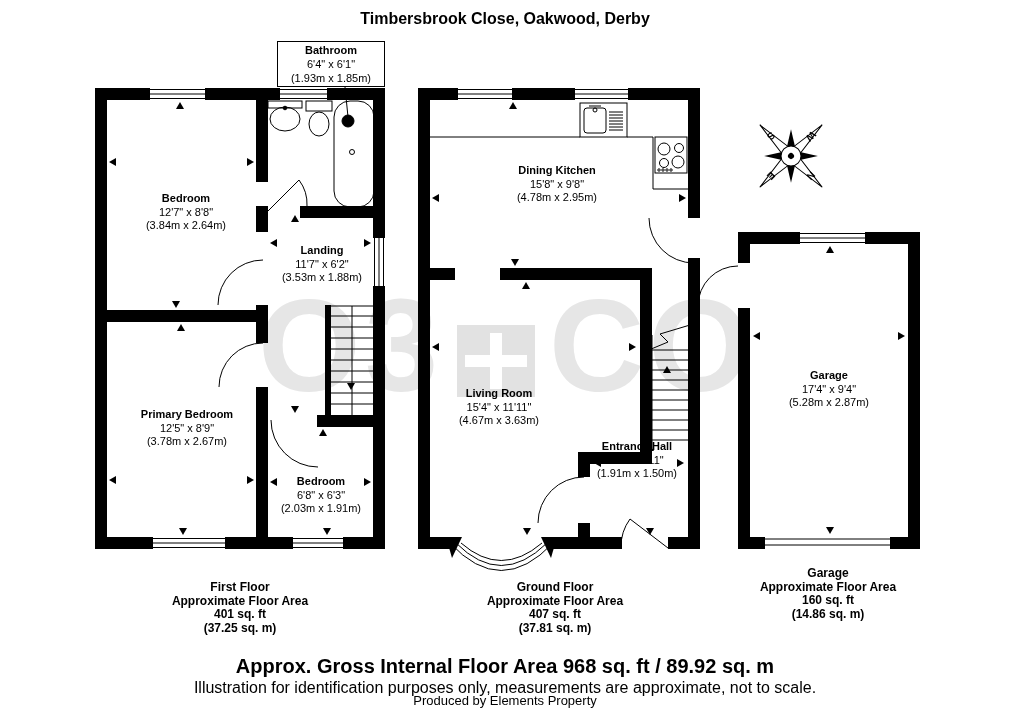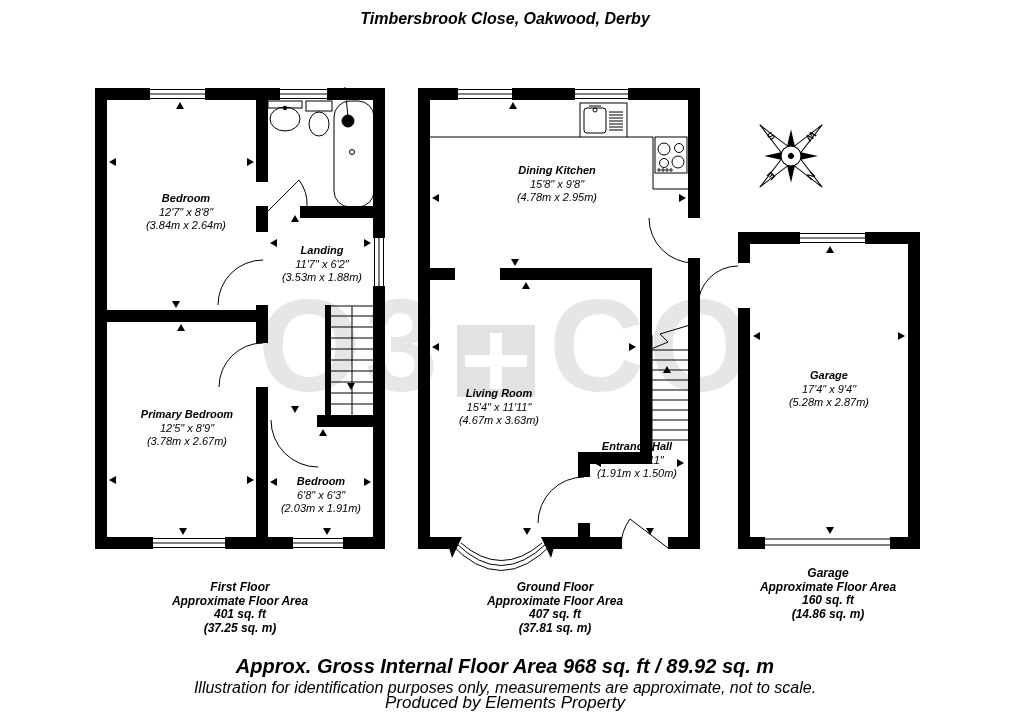--- a/index.html
+++ b/index.html
@@ -8,32 +8,32 @@
   .plan-svg{position:absolute;left:0;top:0;z-index:1;}
   
   .watermark{position:absolute;left:0;top:0;width:908px;height:720px;z-index:2;
              pointer-events:none;mix-blend-mode:multiply;}
   .wm-text{position:absolute;font-size:132px;font-weight:bold;color:#e6e6e6;line-height:1;
            letter-spacing:4px;white-space:nowrap;}
   .wm-square{position:absolute;left:457px;top:325px;width:78px;height:72px;background:#e2e2e2;}
   .wm-bar-v{position:absolute;left:33px;top:8px;width:12px;height:56px;background:#fff;}
   .wm-bar-h{position:absolute;left:8px;top:30px;width:62px;height:12px;background:#fff;}
   
-  .lbl{position:absolute;z-index:3;transform:translateX(-50%);text-align:center;white-space:nowrap;font-style:italic;}
+  .lbl{position:absolute;z-index:3;transform:translateX(-50%);text-align:center;white-space:nowrap;}
   .room-label{font-size:11px;line-height:13.5px;}
   .room-label .rn{font-weight:bold;}
   .floor-label{font-size:12px;line-height:13.5px;font-weight:bold;}
   .callout{position:absolute;z-index:3;left:277px;top:41px;width:108px;box-sizing:border-box;
            background:#fff;border:1px solid #000;text-align:center;font-size:11px;line-height:14px;
            padding:1px 0;}
   .callout .rn{font-weight:bold;}
   .title{font-size:16px;font-weight:bold;top:10px;left:505px;}
   .footer-main{font-size:20px;font-weight:bold;top:655px;left:505px;}
   .footer-small{font-size:16px;top:679px;left:505px;}
-  .footer-credit{font-size:17px;top:693px;left:505px;}
+  .footer-credit{font-size:13px;top:693px;left:505px;}
 </style>
 </head>
 <body>
 
 <div class="canvas">
 
   <svg class="plan-svg" width="1020" height="720" viewBox="0 0 1020 720">
     <g fill="#000" stroke="none">
 
       <rect x="95" y="88" width="12" height="461"></rect>
@@ -233,20 +233,25 @@
     <span class="wm-text" style="left:258px;top:280px">O3</span>
     <div class="wm-square">
       <div class="wm-bar-v"></div>
       <div class="wm-bar-h"></div>
     </div>
     <span class="wm-text" style="left:549px;top:280px">CO</span>
   </div>
 
   <div class="lbl title">Timbersbrook Close, Oakwood, Derby</div>
 
+  <div class="callout">
+    <div class="rn">Bathroom</div>
+    <div>6'4" x 6'1"</div>
+    <div>(1.93m x 1.85m)</div>
+  </div>
 
   <div class="lbl room-label" style="left:186px;top:192px">
     <div class="rn">Bedroom</div>
     <div>12'7" x 8'8"</div>
     <div>(3.84m x 2.64m)</div>
   </div>
 
   <div class="lbl room-label" style="left:322px;top:244px">
     <div class="rn">Landing</div>
     <div>11'7" x 6'2"</div>

